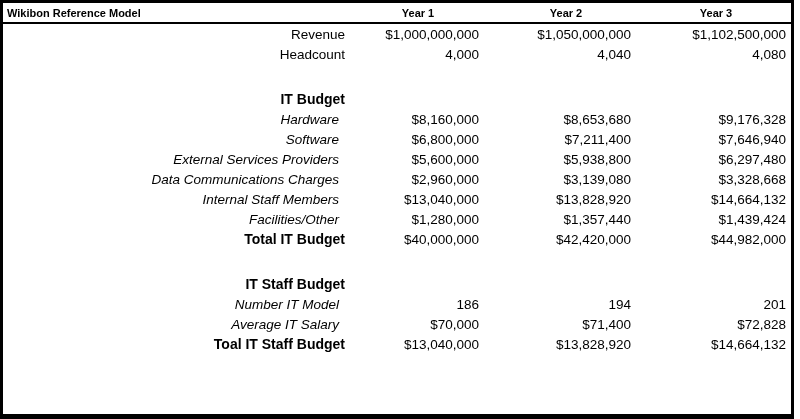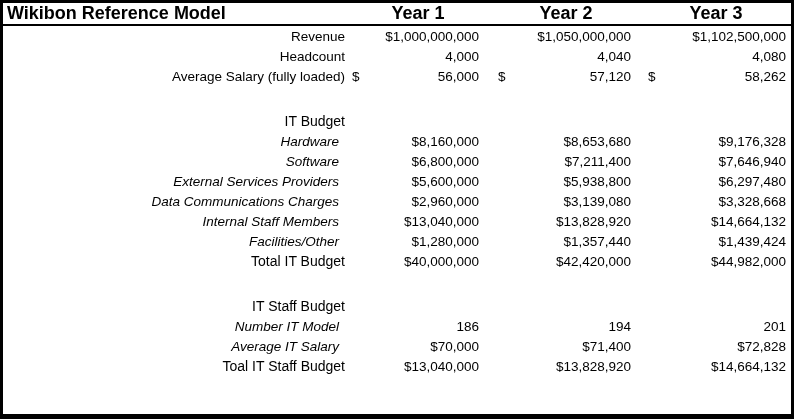--- a/index.html
+++ b/index.html
@@ -27,21 +27,21 @@
     color: #000000;
   }
   col.c-label { width: 342px; }
   col.c-y1 { width: 146px; }
   col.c-y2 { width: 150px; }
   col.c-y3 { width: 150px; }
 
   thead th {
     height: 19px;
     font-weight: bold;
-    font-size: 18px;
+    font-size: 11px;
     border-bottom: 2px solid #000000;
     padding: 0;
     white-space: nowrap;
     overflow: hidden;
     vertical-align: middle;
   }
   thead th.t-label { text-align: left; padding-left: 4px; }
   thead th.t-year { text-align: center; }
 
   td {
@@ -53,21 +53,21 @@
   }
   tr.blank td { height: 25px; }
 
   td.label { text-align: right; padding-left: 4px; }
   td.label.item {
     text-align: right;
     padding-left: 0;
     padding-right: 6px;
     font-style: italic;
   }
-  td.label.section, td.label.total { font-weight: normal; font-size: 14px; }
+  td.label.section, td.label.total { font-weight: bold; font-size: 14px; }
 
   td.val { text-align: right; }
   td.val.y1 { padding-right: 12px; }
   td.val.y2 { padding-right: 10px; }
   td.val.y3 { padding-right: 5px; }
   td.val.total { font-weight: normal; }
 
   .acct {
     display: flex;
     justify-content: space-between;
@@ -99,41 +99,20 @@
           <td class="label plain">Revenue</td>
           <td class="val y1 plain">$1,000,000,000</td>
           <td class="val y2 plain">$1,050,000,000</td>
           <td class="val y3 plain">$1,102,500,000</td>
         </tr>
         <tr>
           <td class="label plain">Headcount</td>
           <td class="val y1 plain">4,000</td>
           <td class="val y2 plain">4,040</td>
           <td class="val y3 plain">4,080</td>
-        </tr>
-        <tr>
-          <td class="label plain">Average Salary (fully loaded)</td>
-          <td class="val y1 plain">
-            <div class="acct">
-              <span>$</span>
-              <span>56,000</span>
-            </div>
-          </td>
-          <td class="val y2 plain">
-            <div class="acct">
-              <span>$</span>
-              <span>57,120</span>
-            </div>
-          </td>
-          <td class="val y3 plain">
-            <div class="acct">
-              <span>$</span>
-              <span>58,262</span>
-            </div>
-          </td>
         </tr>
         <tr class="blank">
           <td class="label blank"></td>
           <td class="val y1 blank"></td>
           <td class="val y2 blank"></td>
           <td class="val y3 blank"></td>
         </tr>
         <tr>
           <td class="label section">IT Budget</td>
           <td class="val y1 section"></td>

